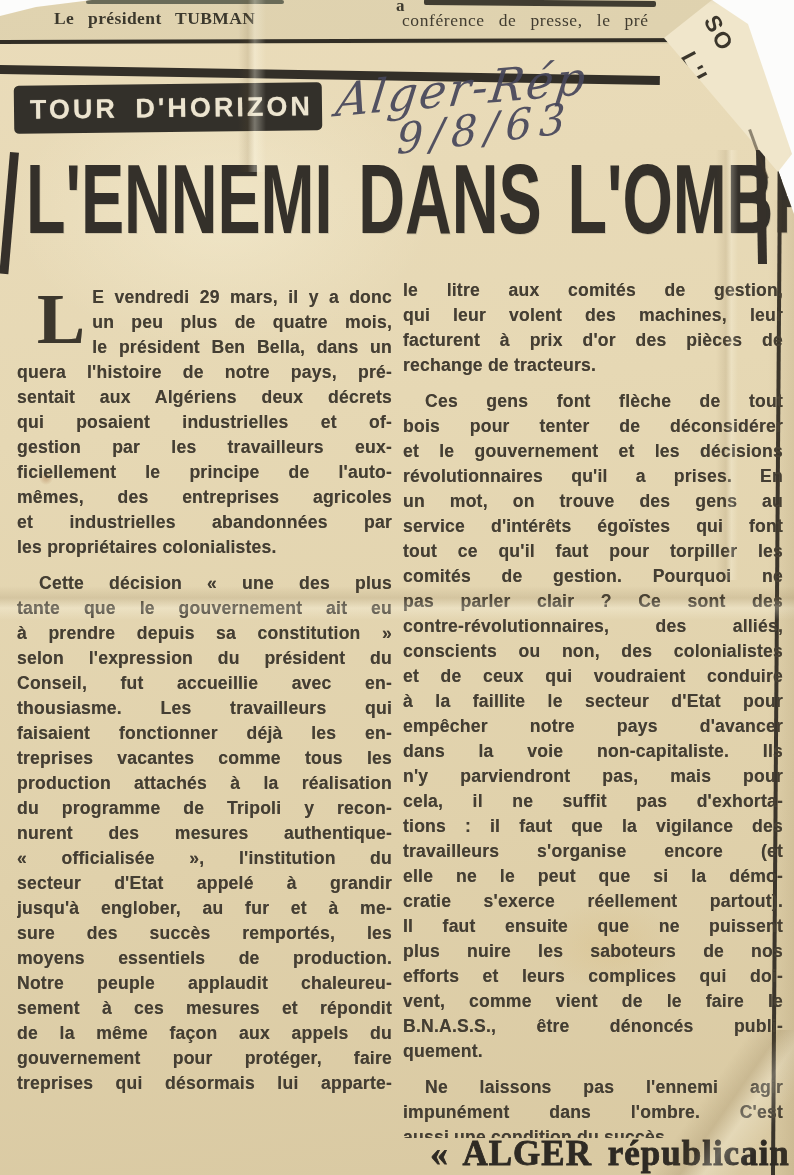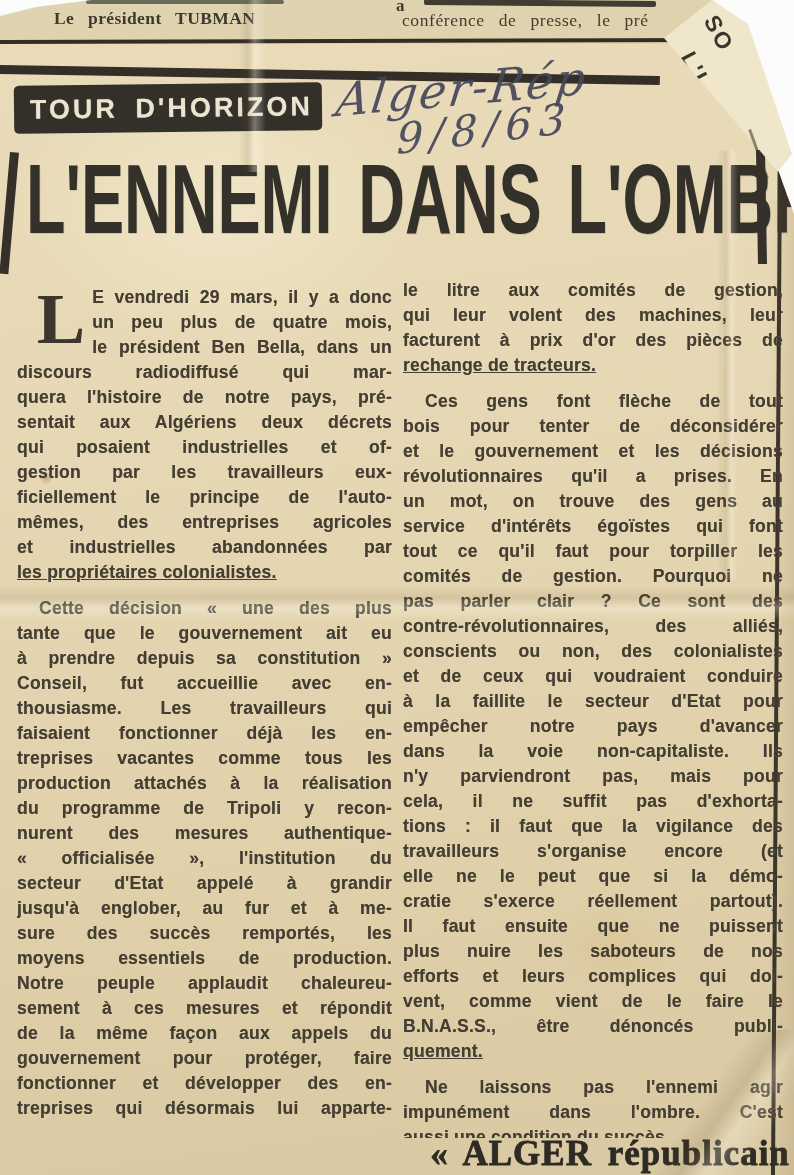--- a/index.html
+++ b/index.html
@@ -53,21 +53,21 @@
   #hbar-right{left:757px;top:150px;width:9px;height:114px;transform:rotate(-1deg);}
   #col-rule{left:778px;top:170px;width:4px;height:1005px;transform:rotate(.4deg);transform-origin:top left;background:#38332b;}
 
   
   .col{position:absolute;color:#443e33;font:700 17.6px/25px "Liberation Sans",sans-serif;letter-spacing:.2px;
     text-shadow:0 0 .5px rgba(68,62,51,.55);}
   #col-left{left:17px;top:285px;width:375px;height:890px;overflow:hidden;}
   #col-right{left:403px;top:278px;width:380px;height:860px;overflow:hidden;}
   .para + .para{margin-top:11px;}
   .ln{text-align:justify;text-align-last:justify;}
-  .ln.end{text-align-last:left;text-decoration:underline;}
+  .ln.end{text-align-last:left;}
   .para.indent .ln:first-child{text-indent:22px;}
   .dropcap{float:left;font:700 72px/0.85 "Liberation Serif",serif;color:#3c372d;margin:4px 7px 0 20px;}
   #signature{position:absolute;left:430px;top:1134px;width:360px;text-align:center;
     font:700 35px "Liberation Serif",serif;color:#2e2a24;letter-spacing:1px;word-spacing:6px;
     -webkit-text-stroke:.8px #2e2a24;}
 
   
   #fold-flap{position:absolute;inset:0;pointer-events:none;
     clip-path:polygon(664px 38px,712px 0px,748px 24px,792px 154px,778px 172px);
     background:linear-gradient(250deg,#f0e6cb 20%,#e6d8b4 70%,#decfa8 100%);
@@ -107,51 +107,50 @@
     </div>
     <div id="hbar-right" class="vbar"></div>
     <div id="col-rule" class="vbar"></div>
 
     <div id="col-left" class="col">
         <div class="para">
           <span class="dropcap">L</span>
           <div class="ln">E vendredi 29 mars, il y a donc</div>
           <div class="ln">un peu plus de quatre mois,</div>
           <div class="ln">le président Ben Bella, dans un</div>
-          <div class="ln">discours radiodiffusé qui mar-</div>
           <div class="ln">quera l'histoire de notre pays, pré-</div>
           <div class="ln">sentait aux Algériens deux décrets</div>
           <div class="ln">qui posaient industrielles et of-</div>
           <div class="ln">gestion par les travailleurs eux-</div>
           <div class="ln">ficiellement le principe de l'auto-</div>
           <div class="ln">mêmes, des entreprises agricoles</div>
           <div class="ln">et industrielles abandonnées par</div>
           <div class="ln end">les propriétaires colonialistes.</div>
         </div>
         <div class="para indent">
           <div class="ln">Cette décision « une des plus</div>
           <div class="ln">tante que le gouvernement ait eu</div>
           <div class="ln">à prendre depuis sa constitution »</div>
+          <div class="ln">selon l'expression du président du</div>
           <div class="ln">Conseil, fut accueillie avec en-</div>
           <div class="ln">thousiasme. Les travailleurs qui</div>
           <div class="ln">faisaient fonctionner déjà les en-</div>
           <div class="ln">treprises vacantes comme tous les</div>
           <div class="ln">production attachés à la réalisation</div>
           <div class="ln">du programme de Tripoli y recon-</div>
           <div class="ln">nurent des mesures authentique-</div>
           <div class="ln">« officialisée », l'institution du</div>
           <div class="ln">secteur d'Etat appelé à grandir</div>
           <div class="ln">jusqu'à englober, au fur et à me-</div>
           <div class="ln">sure des succès remportés, les</div>
           <div class="ln">moyens essentiels de production.</div>
           <div class="ln">Notre peuple applaudit chaleureu-</div>
           <div class="ln">sement à ces mesures et répondit</div>
           <div class="ln">de la même façon aux appels du</div>
           <div class="ln">gouvernement pour protéger, faire</div>
-          <div class="ln">fonctionner et développer des en-</div>
           <div class="ln">treprises qui désormais lui apparte-</div>
         </div>
       </div>
     <div id="col-right" class="col">
         <div class="para">
           <div class="ln">le litre aux comités de gestion,</div>
           <div class="ln">qui leur volent des machines, leur</div>
           <div class="ln">facturent à prix d'or des pièces de</div>
           <div class="ln end">rechange de tracteurs.</div>
         </div>

